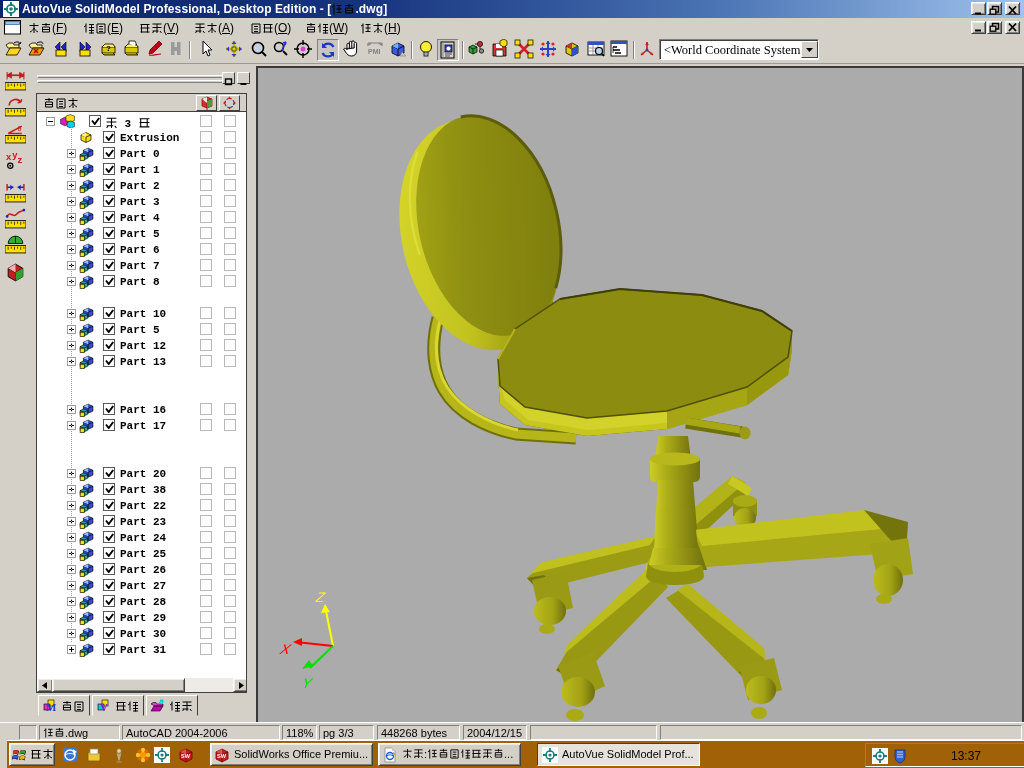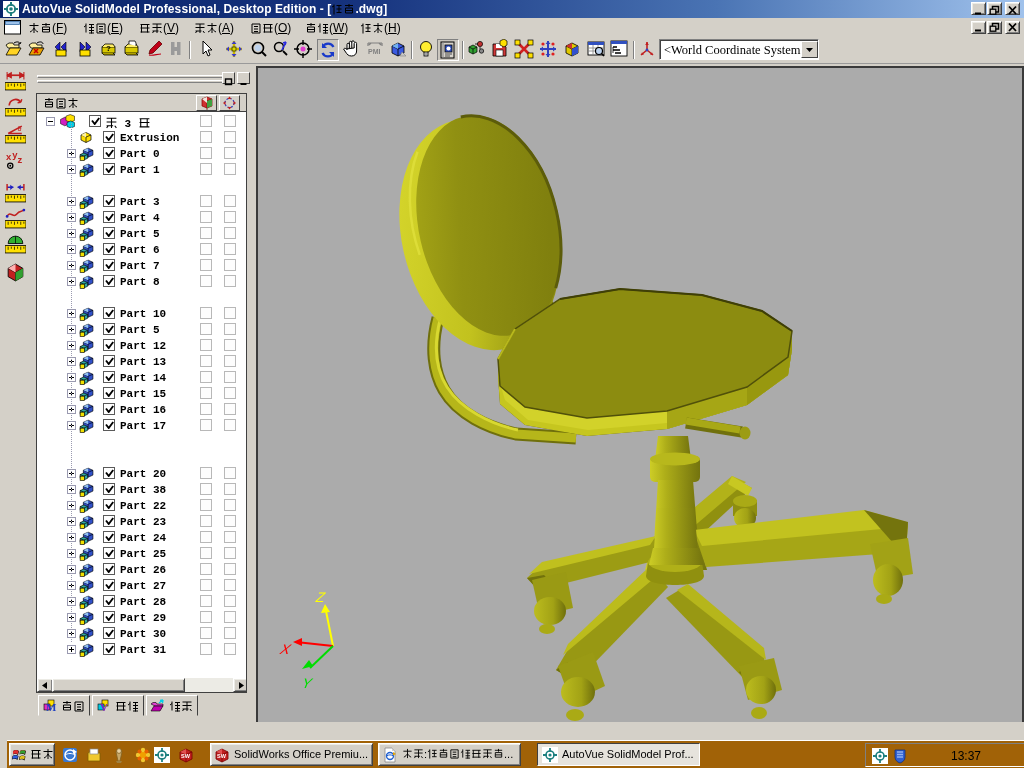--- a/index.html
+++ b/index.html
@@ -456,20 +456,42 @@
             </svg>
 <div class="cb" style="left:66px">
               <svg class="abs" style="left:1px;top:1px" width="9" height="8">
                 <path d="M1 3.5l2.7 3.5 4.5-6" stroke="#000" stroke-width="1.9" fill="none"></path>
               </svg>
             </div>
 <span class="tlab" style="left:83px">Part 1</span>
 <div class="ecb" style="left:163px"></div>
             <div class="ecb" style="left:187px"></div>
 </div>
+<div class="trow" style="top:65px">
+<div class="exp plus" style="left:30px">
+              <i></i>
+              <b></b>
+            </div>
+<svg class="abs" style="left:41px;top:0" width="16" height="15" viewBox="0 0 15 14">
+              <path d="M5 4l4.5-2L14 4v4.5L9.5 10.5 5 8.5z" fill="#3050c8" stroke="#000" stroke-width="0.6"></path>
+              <path d="M5 4l4.5 1.8L14 4M9.5 5.8v4.7" stroke="#000" stroke-width="0.6" fill="none"></path>
+              <path d="M5 4l4.5-2v3.8z" fill="#90c0f0"></path>
+              <path d="M2 8l3.5-1.5L9 8v3.5L5.5 13 2 11.5z" fill="#30a8a0" stroke="#000" stroke-width="0.6"></path>
+              <path d="M2 8l3.5 1.4L9 8M5.5 9.4v3.6" stroke="#000" stroke-width="0.6" fill="none"></path>
+              <rect x="2" y="9.5" width="4" height="4" fill="#f0e000" stroke="#000" stroke-width="0.6"></rect>
+            </svg>
+<div class="cb" style="left:66px">
+              <svg class="abs" style="left:1px;top:1px" width="9" height="8">
+                <path d="M1 3.5l2.7 3.5 4.5-6" stroke="#000" stroke-width="1.9" fill="none"></path>
+              </svg>
+            </div>
+<span class="tlab" style="left:83px">Part 2</span>
+<div class="ecb" style="left:163px"></div>
+            <div class="ecb" style="left:187px"></div>
+</div>
 <div class="trow" style="top:81px">
 <div class="exp plus" style="left:30px">
               <i></i>
               <b></b>
             </div>
 <svg class="abs" style="left:41px;top:0" width="16" height="15" viewBox="0 0 15 14">
               <path d="M5 4l4.5-2L14 4v4.5L9.5 10.5 5 8.5z" fill="#3050c8" stroke="#000" stroke-width="0.6"></path>
               <path d="M5 4l4.5 1.8L14 4M9.5 5.8v4.7" stroke="#000" stroke-width="0.6" fill="none"></path>
               <path d="M5 4l4.5-2v3.8z" fill="#90c0f0"></path>
               <path d="M2 8l3.5-1.5L9 8v3.5L5.5 13 2 11.5z" fill="#30a8a0" stroke="#000" stroke-width="0.6"></path>
@@ -673,64 +695,20 @@
               <path d="M2 8l3.5-1.5L9 8v3.5L5.5 13 2 11.5z" fill="#30a8a0" stroke="#000" stroke-width="0.6"></path>
               <path d="M2 8l3.5 1.4L9 8M5.5 9.4v3.6" stroke="#000" stroke-width="0.6" fill="none"></path>
               <rect x="2" y="9.5" width="4" height="4" fill="#f0e000" stroke="#000" stroke-width="0.6"></rect>
             </svg>
 <div class="cb" style="left:66px">
               <svg class="abs" style="left:1px;top:1px" width="9" height="8">
                 <path d="M1 3.5l2.7 3.5 4.5-6" stroke="#000" stroke-width="1.9" fill="none"></path>
               </svg>
             </div>
 <span class="tlab" style="left:83px">Part 13</span>
-<div class="ecb" style="left:163px"></div>
-            <div class="ecb" style="left:187px"></div>
-</div>
-<div class="trow" style="top:257px">
-<div class="exp plus" style="left:30px">
-              <i></i>
-              <b></b>
-            </div>
-<svg class="abs" style="left:41px;top:0" width="16" height="15" viewBox="0 0 15 14">
-              <path d="M5 4l4.5-2L14 4v4.5L9.5 10.5 5 8.5z" fill="#3050c8" stroke="#000" stroke-width="0.6"></path>
-              <path d="M5 4l4.5 1.8L14 4M9.5 5.8v4.7" stroke="#000" stroke-width="0.6" fill="none"></path>
-              <path d="M5 4l4.5-2v3.8z" fill="#90c0f0"></path>
-              <path d="M2 8l3.5-1.5L9 8v3.5L5.5 13 2 11.5z" fill="#30a8a0" stroke="#000" stroke-width="0.6"></path>
-              <path d="M2 8l3.5 1.4L9 8M5.5 9.4v3.6" stroke="#000" stroke-width="0.6" fill="none"></path>
-              <rect x="2" y="9.5" width="4" height="4" fill="#f0e000" stroke="#000" stroke-width="0.6"></rect>
-            </svg>
-<div class="cb" style="left:66px">
-              <svg class="abs" style="left:1px;top:1px" width="9" height="8">
-                <path d="M1 3.5l2.7 3.5 4.5-6" stroke="#000" stroke-width="1.9" fill="none"></path>
-              </svg>
-            </div>
-<span class="tlab" style="left:83px">Part 14</span>
-<div class="ecb" style="left:163px"></div>
-            <div class="ecb" style="left:187px"></div>
-</div>
-<div class="trow" style="top:273px">
-<div class="exp plus" style="left:30px">
-              <i></i>
-              <b></b>
-            </div>
-<svg class="abs" style="left:41px;top:0" width="16" height="15" viewBox="0 0 15 14">
-              <path d="M5 4l4.5-2L14 4v4.5L9.5 10.5 5 8.5z" fill="#3050c8" stroke="#000" stroke-width="0.6"></path>
-              <path d="M5 4l4.5 1.8L14 4M9.5 5.8v4.7" stroke="#000" stroke-width="0.6" fill="none"></path>
-              <path d="M5 4l4.5-2v3.8z" fill="#90c0f0"></path>
-              <path d="M2 8l3.5-1.5L9 8v3.5L5.5 13 2 11.5z" fill="#30a8a0" stroke="#000" stroke-width="0.6"></path>
-              <path d="M2 8l3.5 1.4L9 8M5.5 9.4v3.6" stroke="#000" stroke-width="0.6" fill="none"></path>
-              <rect x="2" y="9.5" width="4" height="4" fill="#f0e000" stroke="#000" stroke-width="0.6"></rect>
-            </svg>
-<div class="cb" style="left:66px">
-              <svg class="abs" style="left:1px;top:1px" width="9" height="8">
-                <path d="M1 3.5l2.7 3.5 4.5-6" stroke="#000" stroke-width="1.9" fill="none"></path>
-              </svg>
-            </div>
-<span class="tlab" style="left:83px">Part 15</span>
 <div class="ecb" style="left:163px"></div>
             <div class="ecb" style="left:187px"></div>
 </div>
 <div class="trow" style="top:289px">
 <div class="exp plus" style="left:30px">
               <i></i>
               <b></b>
             </div>
 <svg class="abs" style="left:41px;top:0" width="16" height="15" viewBox="0 0 15 14">
               <path d="M5 4l4.5-2L14 4v4.5L9.5 10.5 5 8.5z" fill="#3050c8" stroke="#000" stroke-width="0.6"></path>
@@ -1197,20 +1175,35 @@
  <path d="M75 578 L38 574" stroke="#ff0000"></path>
  <path d="M44 570 l-9 4 l9 4 z" fill="#ff0000" stroke="none"></path>
  <path d="M75 578 L52 600" stroke="#00dd00"></path>
  <path d="M51 592 l-7 9 l11 -3 z" fill="#00dd00" stroke="none"></path>
  <text x="251" y="534" fill="#ffff00" font-size="14" font-family="Liberation Sans" transform="skewX(-20)" stroke="none">Z</text>
  <text x="294" y="586" fill="#ff0000" font-size="14" font-family="Liberation Sans" transform="skewX(-25)" stroke="none">X</text>
  <text x="293" y="620" fill="#00dd00" font-size="14" font-family="Liberation Sans" transform="skewX(-22)" stroke="none">Y</text>
 </g>
 
 </svg>
+</div>
+<div id="sbar">
+<div class="scell" style="left:19px;width:18px"></div>
+<div class="scell" style="left:39px;width:81px"><svg class="cj" style="vertical-align:-1px" width="11" height="11" viewBox="0 0 12 12">
+          <use href="#cjD"></use>
+        </svg><svg class="cj" style="vertical-align:-1px" width="11" height="11" viewBox="0 0 12 12">
+          <use href="#cjE"></use>
+        </svg>.dwg</div>
+<div class="scell" style="left:122px;width:158px">AutoCAD 2004-2006</div>
+<div class="scell" style="left:282px;width:35px">118%</div>
+<div class="scell" style="left:319px;width:55px">pg 3/3</div>
+<div class="scell" style="left:377px;width:83px">448268 bytes</div>
+<div class="scell" style="left:463px;width:64px">2004/12/15</div>
+<div class="scell" style="left:530px;width:127px"></div>
+<div class="scell" style="left:660px;width:362px"></div>
 </div>
 <div id="tbar">
 <div class="tkb" style="left:2px;width:46px;font-weight:bold;font-size:12px">
         <svg class="abs" style="left:2px;top:3px" width="16" height="16" viewBox="0 0 16 16">
           <path d="M1 4c2-1.5 4-1.5 6 0l-1 4C4 6.5 2.5 6.5 1 7.5zM8 4c2-1.5 4-1.5 6 0l-1 4c-2-1.5-3.5-1.5-5.5-.5zM0.5 9c2-1.5 4-1.5 6 0l-1 4c-2-1.5-3.5-1.5-5.5-.5zM7.5 9.5c2-1.5 4-1.5 6 0l-1 4c-2-1.5-3.5-1.5-5.5-.5z" fill="#000"></path>
           <path d="M1.2 4.2c1.8-1.3 3.4-1.3 5.2-.2l-.7 3C4 6 2.8 6 1 7zM8.2 4c1.8-1.3 3.4-1.3 5.2-.2l-.7 3c-1.7-1-2.9-1-4.7 0z" fill="#e03030"></path>
           <path d="M1.2 4.2c1.8-1.3 3.4-1.3 5.2-.2l-.7 3C4 6 2.8 6 1 7z" fill="#e03030"></path>
           <path d="M8.2 4.2c1.8-1.3 3.4-1.3 5.2-.2l-.7 3c-1.7-1-2.9-1-4.7 0z" fill="#30a030"></path>
           <path d="M0.8 9.2c1.8-1.3 3.4-1.3 5.2-.2l-.7 3c-1.7-1-2.9-1-4.7 0z" fill="#3060e0"></path>
           <path d="M7.8 9.7c1.8-1.3 3.4-1.3 5.2-.2l-.7 3c-1.7-1-2.9-1-4.7 0z" fill="#e0c020"></path>

